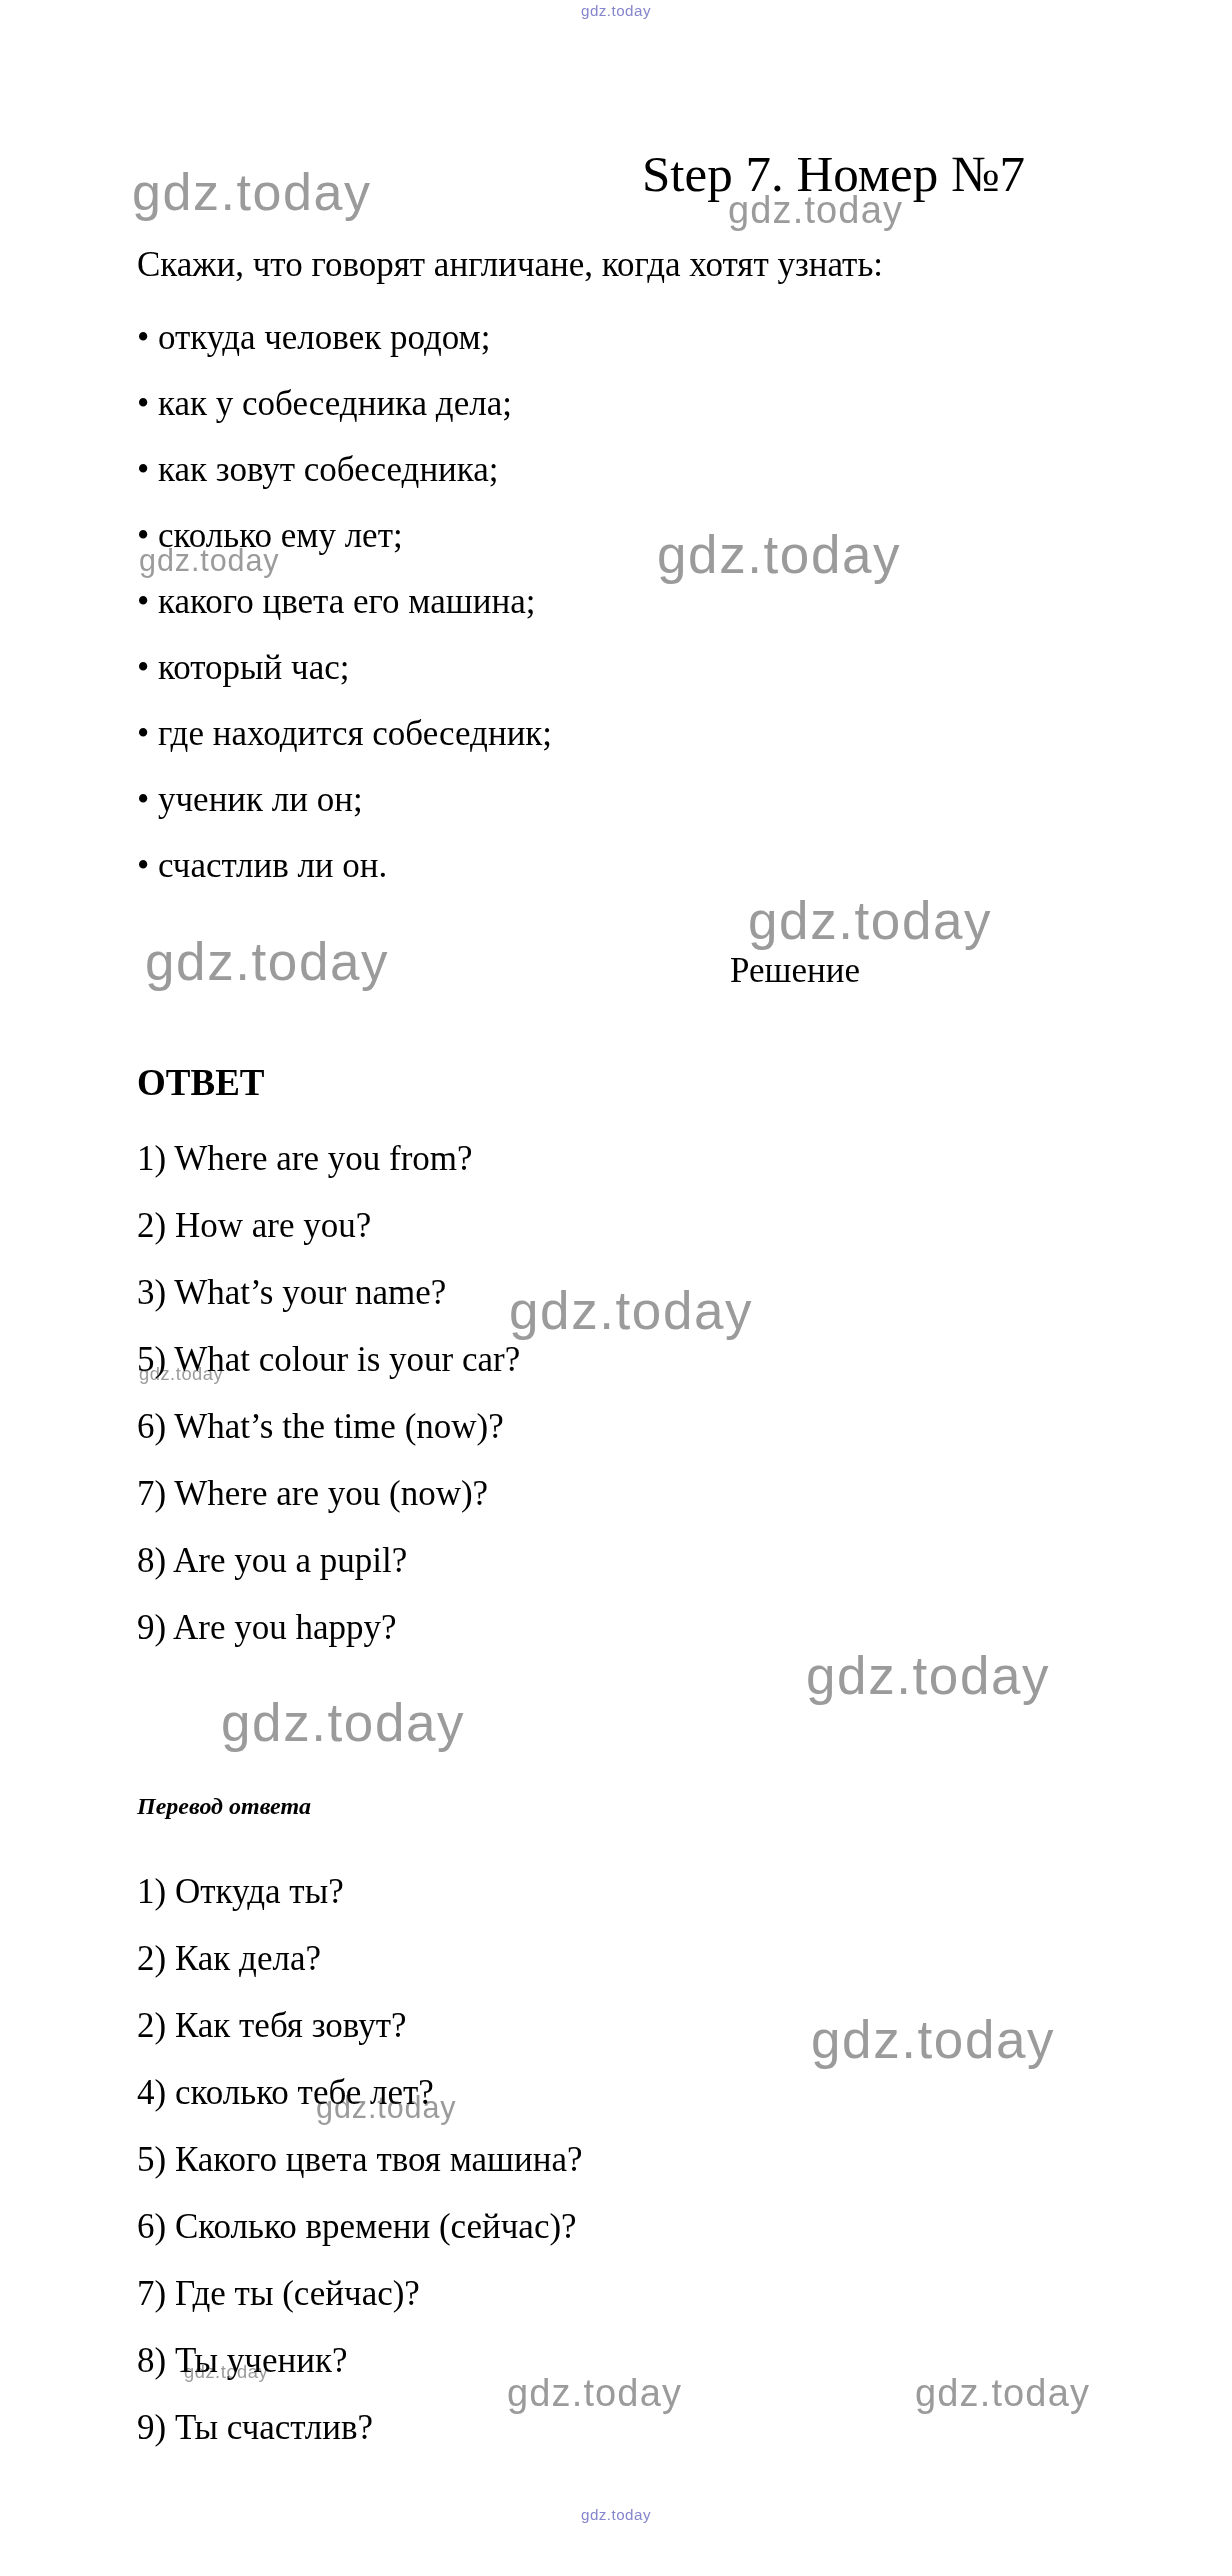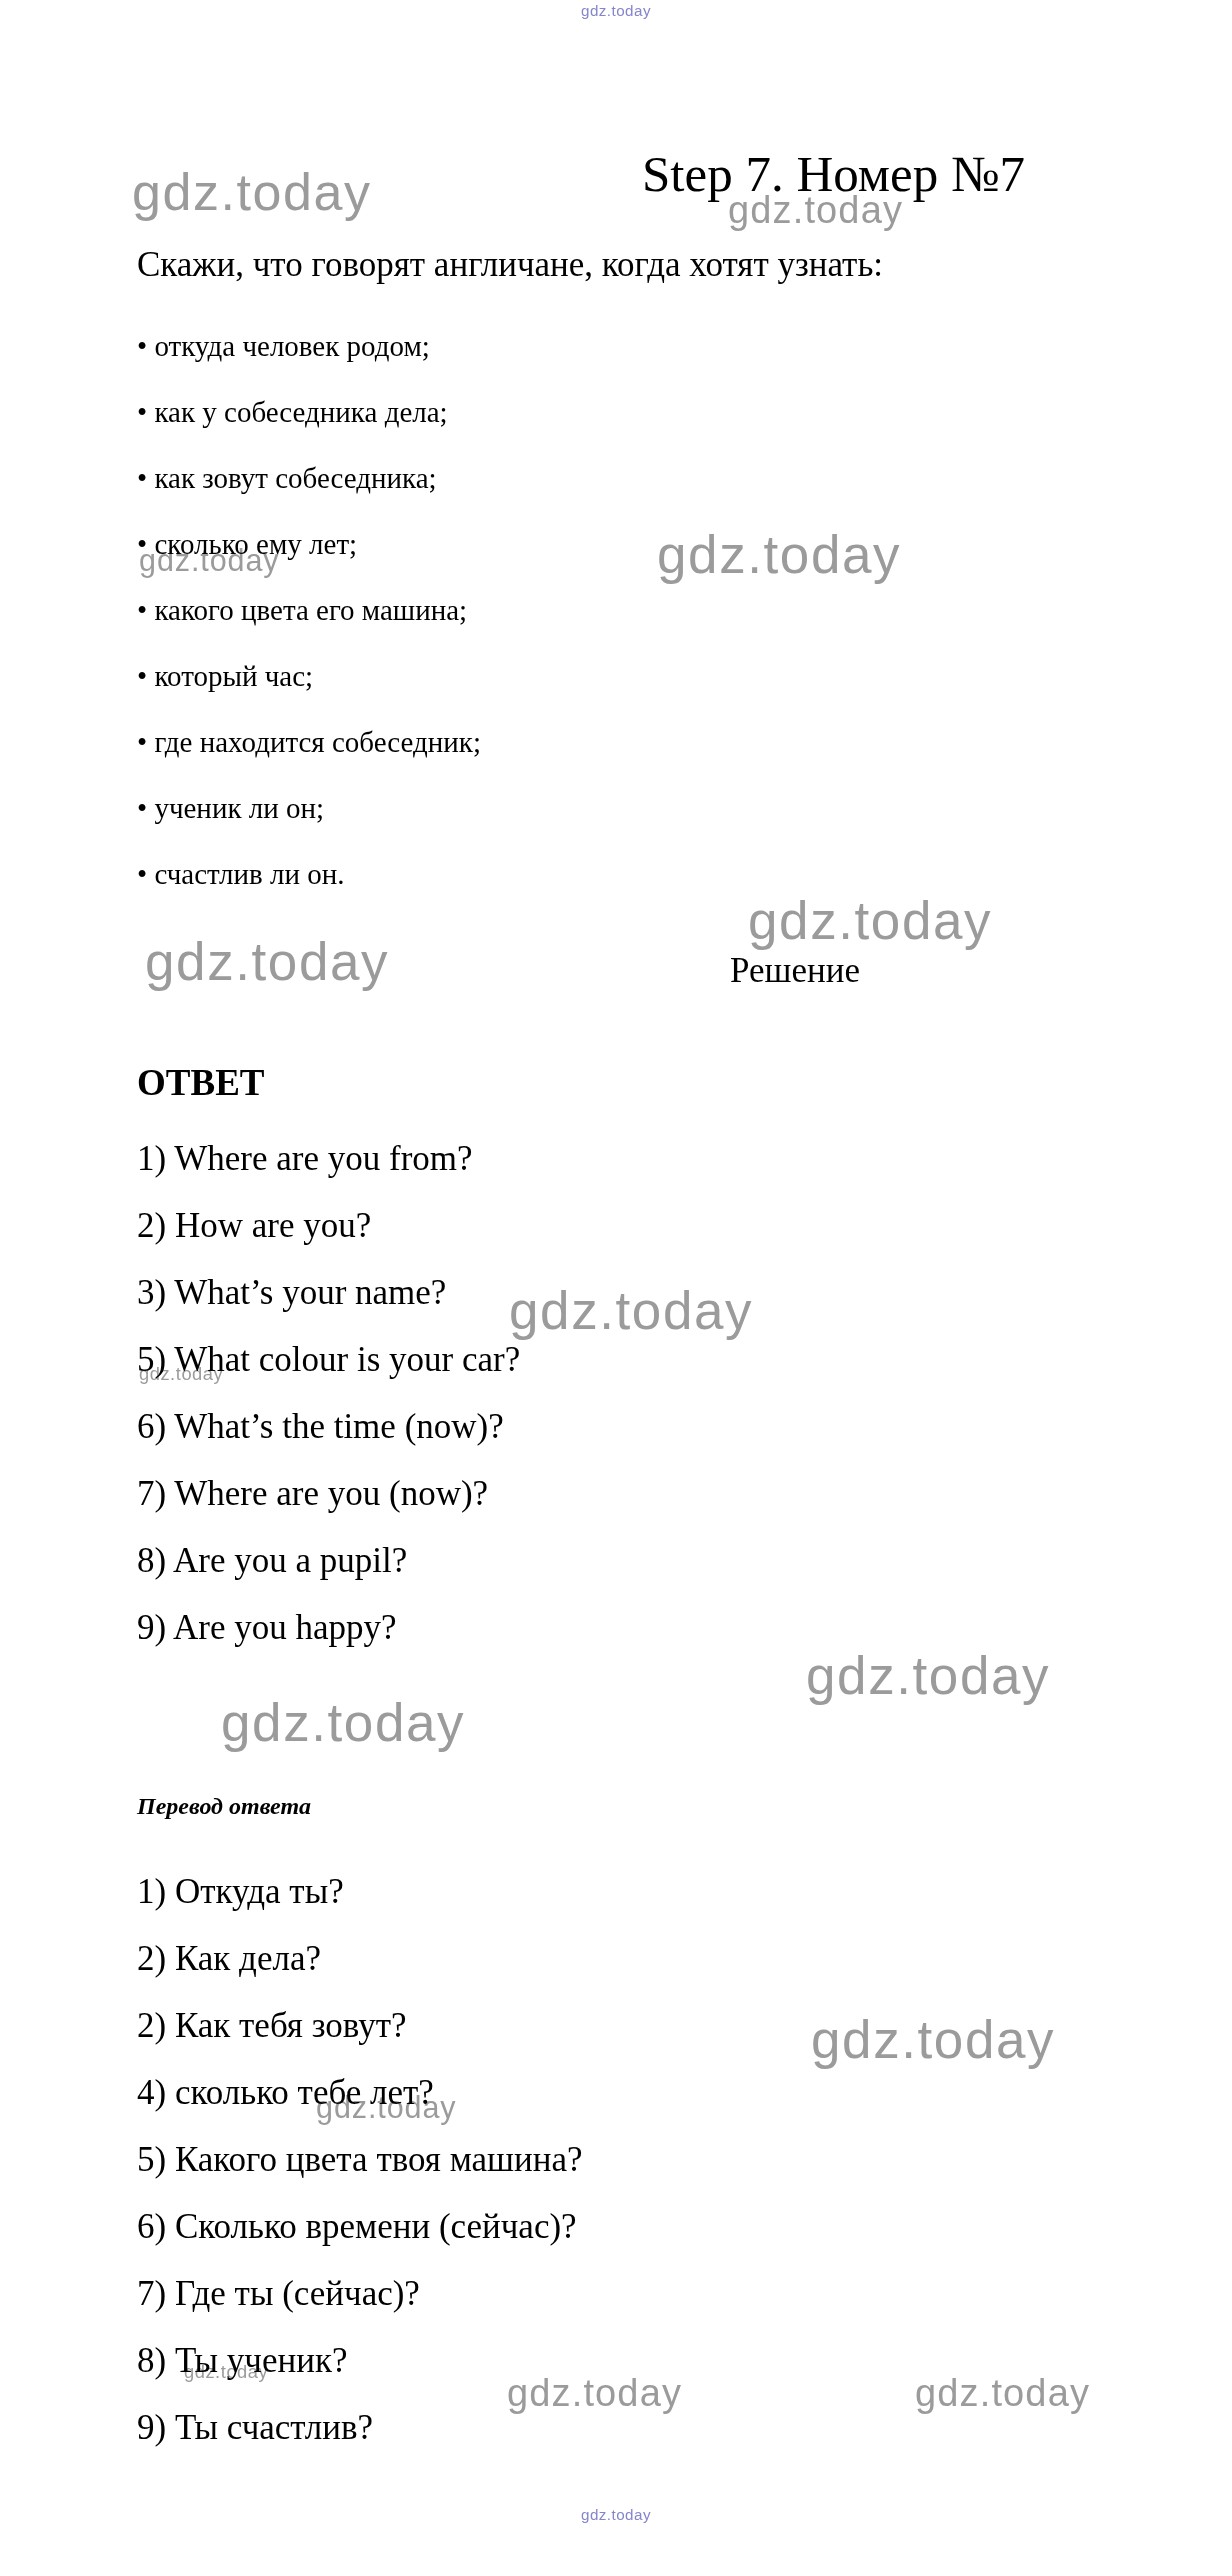--- a/index.html
+++ b/index.html
@@ -50,23 +50,23 @@
   }
   .task-intro {
     position: absolute;
     left: 137px;
     top: 245px;
     font-size: 35px;
   }
   .task-bullets {
     position: absolute;
     left: 137px;
-    top: 313px;
+    top: 305px;
     list-style: none;
-    font-size: 29px;
+    font-size: 35px;
   }
   .task-bullets li { line-height: 66px; }
 
   .solution-label {
     position: absolute;
     left: 730px;
     top: 951px;
     font-size: 35px;
   }
   .answer-heading {

